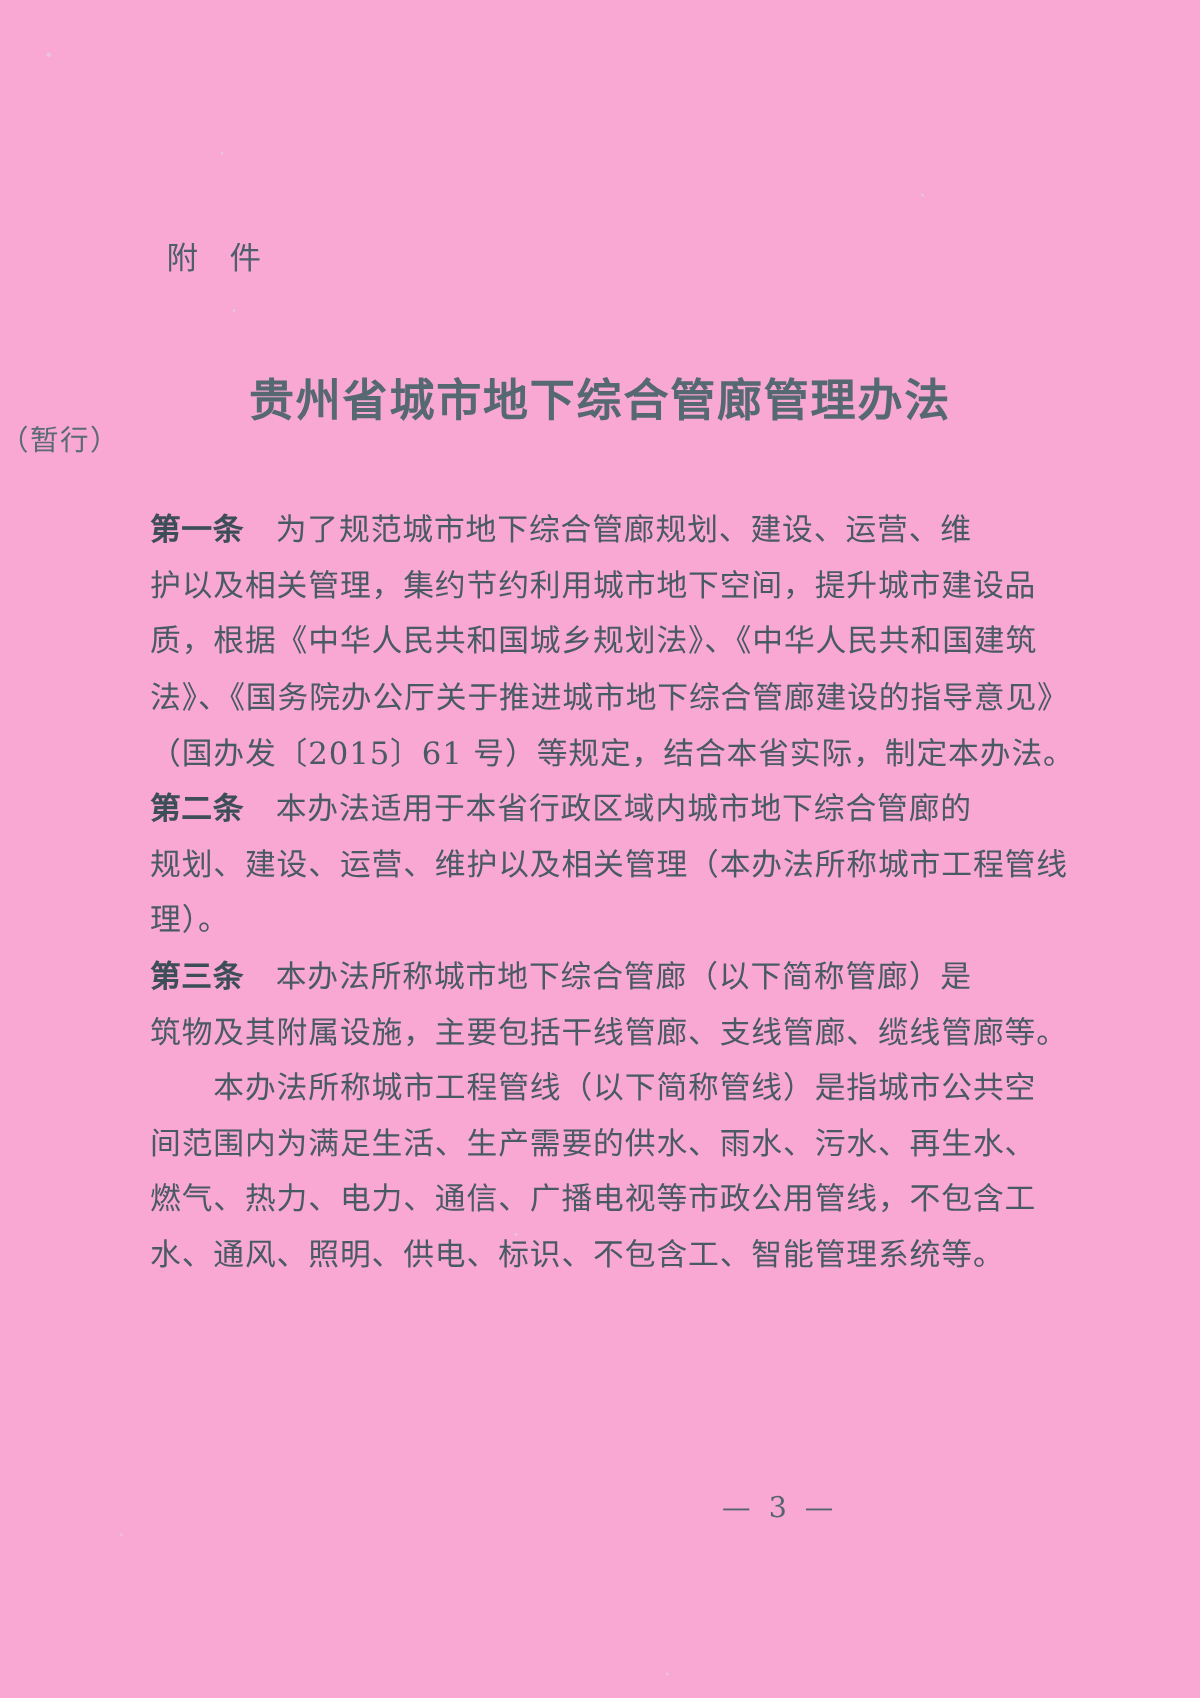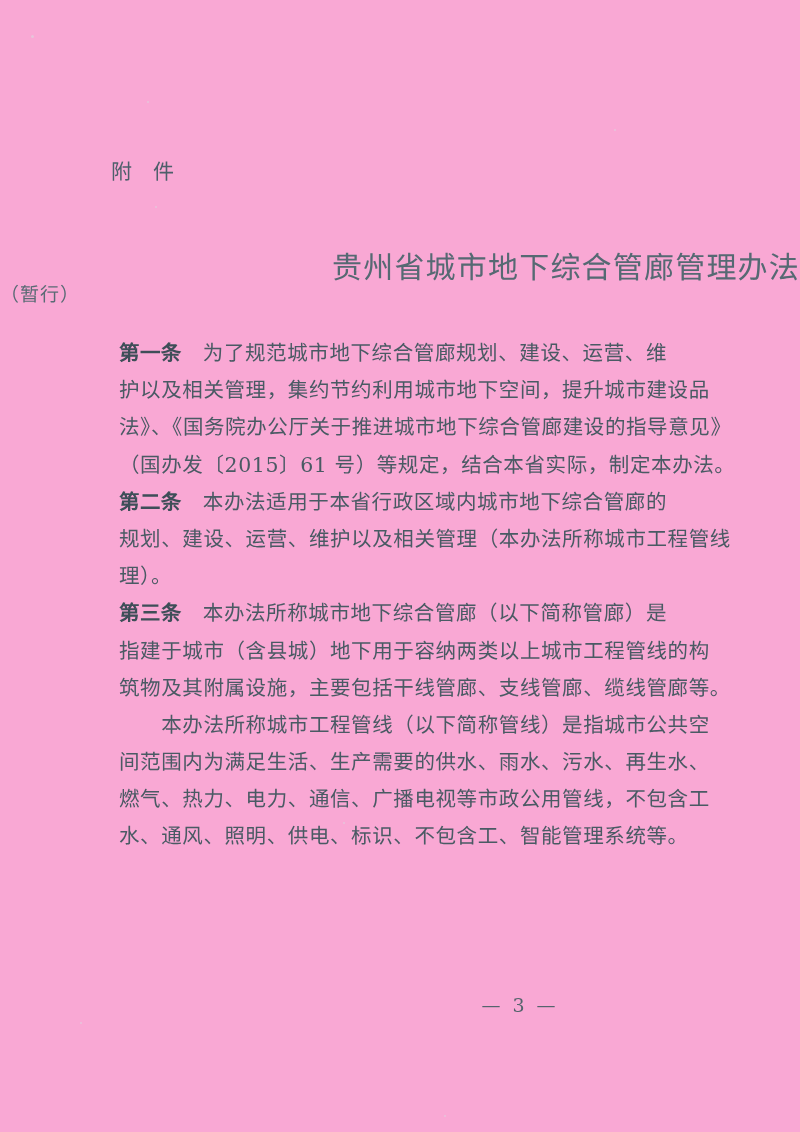--- a/index.html
+++ b/index.html
@@ -39,45 +39,45 @@
     white-space: pre;
     font-family: "DejaVu Serif", "Liberation Serif", serif;
   }
 
   
   .doc-title {
     position: absolute;
     left: 0;
     top: 228px;
     width: 800px;
-    text-align: right;
+    text-align: center;
     font-size: 30px;
     line-height: 40px;
-    font-weight: 400;
+    font-weight: 700;
     color: #566973;
     letter-spacing: 1.2px;
     font-family: "DejaVu Serif", "Liberation Serif", serif;
   }
   .doc-subtitle {
     position: absolute;
     left: 0;
     top: 281px;
     width: 800px;
     text-align: left;
     font-size: 19px;
     line-height: 26px;
     color: #5a6b75;
     letter-spacing: 1px;
     font-family: "DejaVu Serif", "Liberation Serif", serif;
   }
 
   
   .body-block {
     position: absolute;
-    left: 119px;
+    left: 100px;
     top: 335px;
     width: 576px;
   }
   .doc-line {
     height: 37.2px;
     line-height: 37.2px;
     font-size: 20.5px;
     color: #4a5a64;
     letter-spacing: 0.6px;
     white-space: pre;
@@ -121,27 +121,27 @@
 
   <div class="attachment-label">附　件</div>
 
   <h1 class="doc-title">贵州省城市地下综合管廊管理办法</h1>
 
   <div class="doc-subtitle">（暂行）</div>
 
   <div class="body-block">
       <div class="doc-line"><span class="art-no">第一条</span><span>　为了规范城市地下综合管廊规划、建设、运营、维</span></div>
       <div class="doc-line"><span>护以及相关管理，集约节约利用城市地下空间，提升城市建设品</span></div>
+      <div class="doc-line"><span>质，根据《中华人民共和国城乡规划法》、《中华人民共和国建筑</span></div>
       <div class="doc-line"><span>法》、《国务院办公厅关于推进城市地下综合管廊建设的指导意见》</span></div>
       <div class="doc-line"><span>（国办发〔2015〕61 号）等规定，结合本省实际，制定本办法。</span></div>
       <div class="doc-line"><span class="art-no">第二条</span><span>　本办法适用于本省行政区域内城市地下综合管廊的</span></div>
       <div class="doc-line"><span>规划、建设、运营、维护以及相关管理（本办法所称城市工程管线</span></div>
       <div class="doc-line"><span>理）。</span></div>
       <div class="doc-line"><span class="art-no">第三条</span><span>　本办法所称城市地下综合管廊（以下简称管廊）是</span></div>
-      <div class="doc-line"><span>指建于城市（含县城）地下用于容纳两类以上城市工程管线的构</span></div>
       <div class="doc-line"><span>筑物及其附属设施，主要包括干线管廊、支线管廊、缆线管廊等。</span></div>
       <div class="doc-line"><span>　　本办法所称城市工程管线（以下简称管线）是指城市公共空</span></div>
       <div class="doc-line"><span>间范围内为满足生活、生产需要的供水、雨水、污水、再生水、</span></div>
       <div class="doc-line"><span>燃气、热力、电力、通信、广播电视等市政公用管线，不包含工</span></div>
       <div class="doc-line"><span>水、通风、照明、供电、标识、不包含工、智能管理系统等。</span></div>
     </div>
 
   <div class="page-number">— 3 —</div>
 
 </div>

